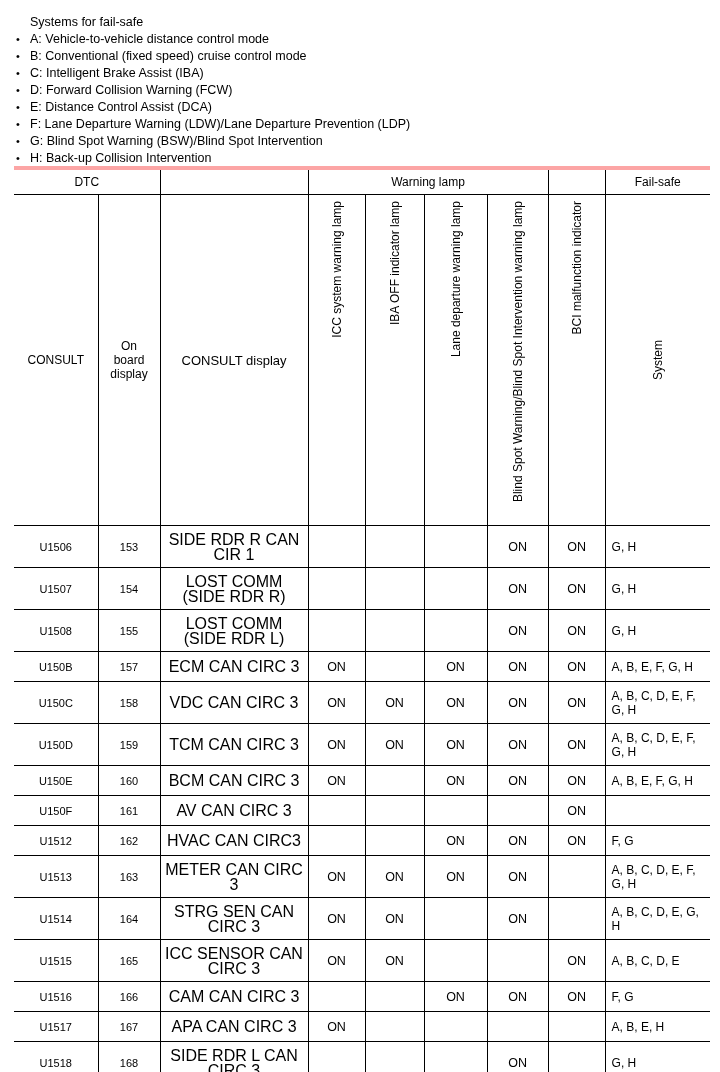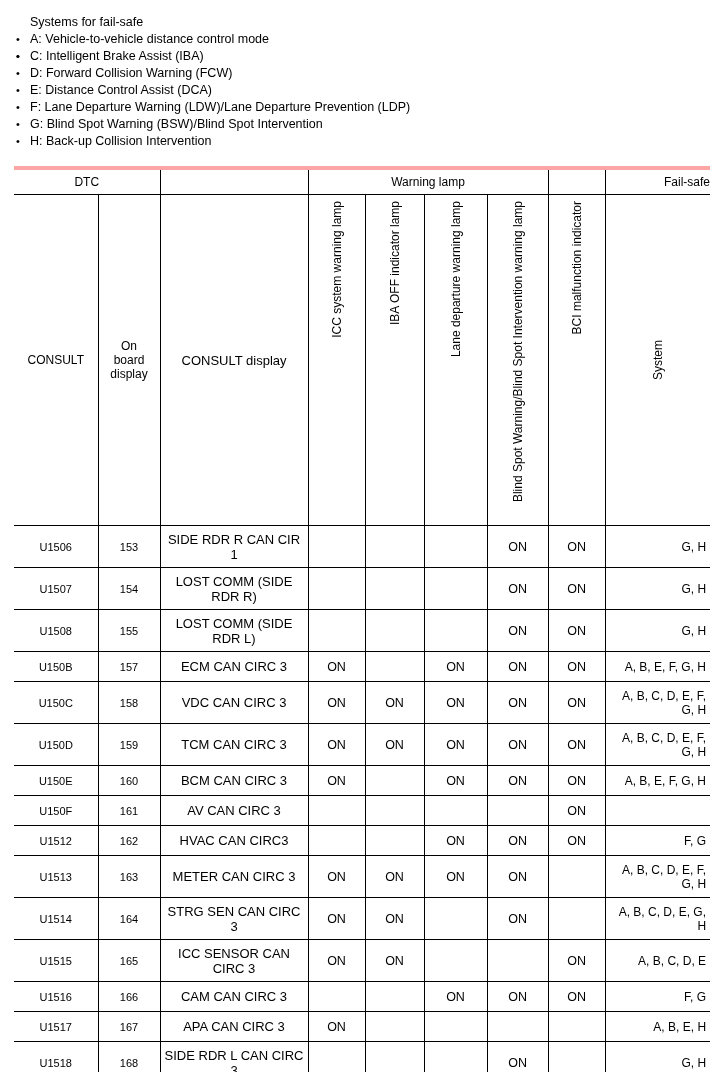--- a/index.html
+++ b/index.html
@@ -28,56 +28,56 @@
     border-collapse:collapse;table-layout:fixed;
   }
   .tbl td,.tbl th{
     border-left:1px solid #000;border-right:1px solid #000;
     border-top:1px solid #000;border-bottom:1px solid #000;
     font-weight:normal;font-size:12px;padding:0;vertical-align:middle;
     text-align:center;
   }
   
   .tbl tr > td:first-child,.tbl tr > th:first-child{border-left:none;}
-  .tbl tr > td:last-child,.tbl tr > th:last-child{border-right:none;text-align:right;}
+  .tbl tr > td:last-child,.tbl tr > th:last-child{border-right:none;}
   .tbl tr.top-row > th,.tbl tr.top-row > td{border-top:4px solid #fca5a5;}
 
   .h-band{height:24px;font-size:12.5px;}
   .h-blank{border-bottom:none;}
 
   .h-tall{height:330px;vertical-align:bottom;}
   .rot{
     writing-mode:vertical-rl;transform:rotate(180deg);
     white-space:nowrap;font-size:12px;
     margin:0 auto;display:block;
   }
   .rot-wrap{
     height:318px;display:flex;align-items:flex-start;justify-content:center;
   }
   .h-label{font-size:12.5px;line-height:14px;padding:0 2px 6px 2px;vertical-align:bottom;}
 
   .r1{height:30px;margin-top:17px;}
   .r2{height:42px;}
   td.dtc,td.obd{font-size:11px;}
-  td.disp{font-size:13px;line-height:15px;padding:0 3px;}
+  td.disp{font-size:16px;line-height:15px;padding:0 3px;}
   td.on{font-size:12.5px;}
   td.sys{
     text-align:left;padding:0 4px 0 6px;font-size:12px;line-height:14px;
   }
 </style>
 </head>
 <body>
 
 <div class="page">
 
   <div class="legend">
     <div class="legend-title">Systems for fail-safe</div>
     <ul id="legend-list">
         <li><span class="bullet">•</span><span>A: Vehicle-to-vehicle distance control mode</span></li>
-        <li><span class="bullet">•</span></li>
+        <li><span class="bullet">•</span><span>B: Conventional (fixed speed) cruise control mode</span></li>
         <li><span class="bullet">•</span><span>C: Intelligent Brake Assist (IBA)</span></li>
         <li><span class="bullet">•</span><span>D: Forward Collision Warning (FCW)</span></li>
         <li><span class="bullet">•</span><span>E: Distance Control Assist (DCA)</span></li>
         <li><span class="bullet">•</span><span>F: Lane Departure Warning (LDW)/Lane Departure Prevention (LDP)</span></li>
         <li><span class="bullet">•</span><span>G: Blind Spot Warning (BSW)/Blind Spot Intervention</span></li>
         <li><span class="bullet">•</span><span>H: Back-up Collision Intervention</span></li>
       </ul>
   </div>
 
   <table class="tbl">

